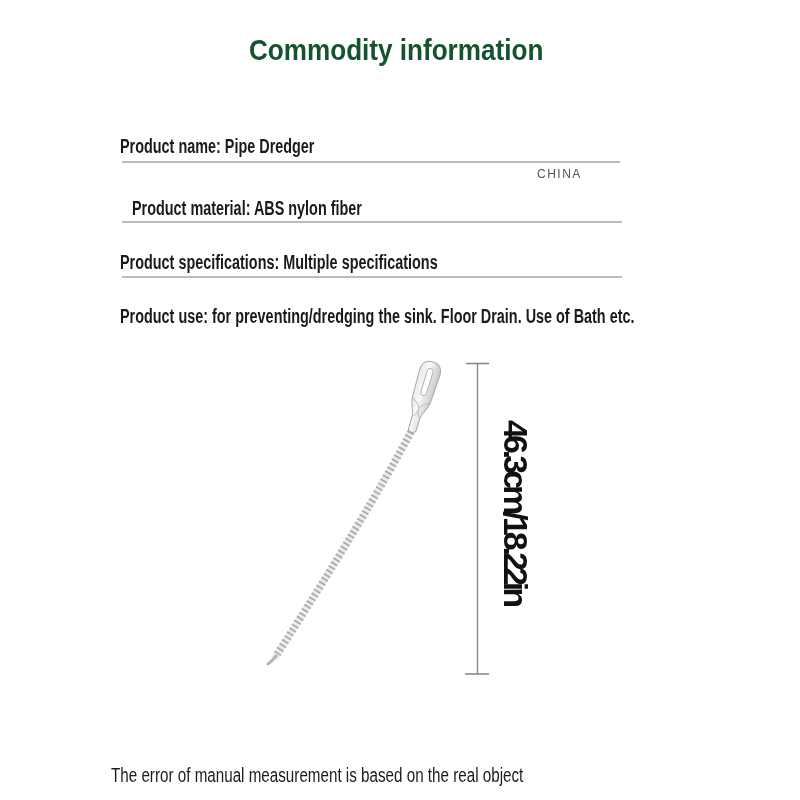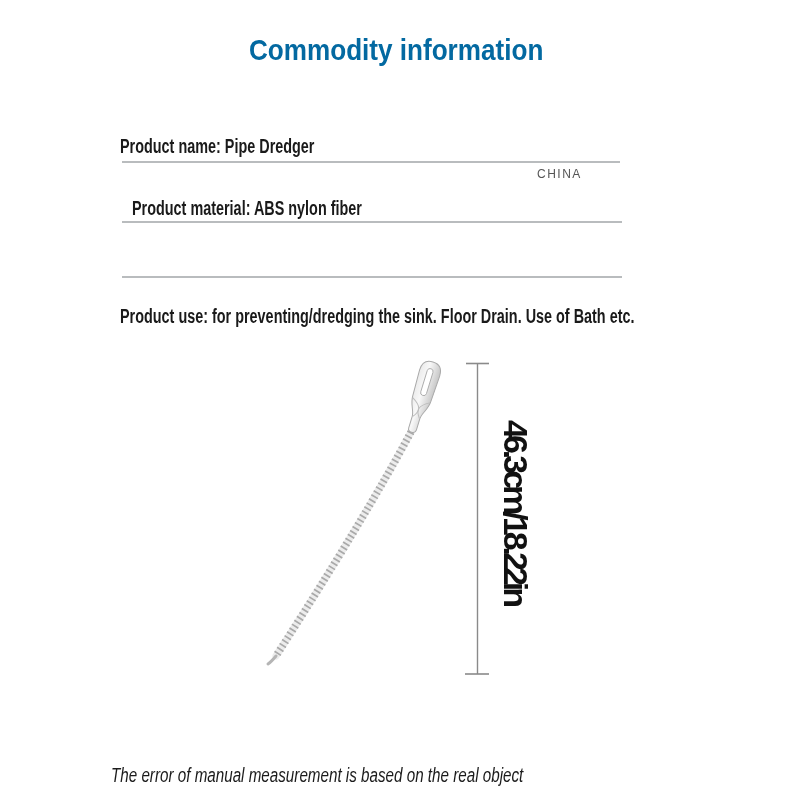--- a/index.html
+++ b/index.html
@@ -1,32 +1,32 @@
 <!DOCTYPE html>
 <html><head>
 <meta charset="utf-8">
 <style>
   html,body{margin:0;padding:0;background:#ffffff;}
   .page{
     position:relative;width:800px;height:800px;background:#ffffff;overflow:hidden;
     font-family:"Liberation Sans",sans-serif;color:#1a1a1a;
   }
   .abs{position:absolute;white-space:nowrap;}
-  .title{left:0;top:31px;width:792px;text-align:center;font-size:30px;font-weight:700;line-height:38px;color:#0369a1;}
+  .title{left:0;top:31px;width:792px;text-align:center;font-size:30px;font-weight:700;line-height:38px;color:#14532d;}
   .row{font-size:20px;font-weight:700;line-height:26px;color:#1a1a1a;text-align:right;}
   .value{font-size:12px;font-weight:400;color:#555555;letter-spacing:1.5px;line-height:22px;margin-top:28px;}
   .cond{display:inline-block;transform:scaleX(0.72);transform-origin:0 50%;}
   .cond-c{display:inline-block;transform:scaleX(0.87);transform-origin:50% 50%;}
   .cond-f{display:inline-block;transform:scaleX(0.76);transform-origin:0 50%;}
   .hr{position:absolute;height:1.5px;background:#b9bcbe;}
   .dim{
     left:497px;top:420px;writing-mode:vertical-rl;text-orientation:mixed;
     font-size:34px;font-weight:700;letter-spacing:-4px;line-height:38px;color:#111111;
   }
-  .footer{left:111px;top:763px;font-size:20px;font-weight:400;line-height:24px;color:#1b1b1b;font-style:italic;}
+  .footer{left:111px;top:763px;font-size:20px;font-weight:400;line-height:24px;color:#1b1b1b;}
   .product-svg{position:absolute;left:240px;top:340px;}
 </style>
 </head>
 <body>
 
 <div class="page">
 
   <div class="abs title">
     <span class="cond-c">Commodity information</span>
   </div>
@@ -37,20 +37,23 @@
   <div class="abs value" style="left:537px;top:135px;">
     <span>CHINA</span>
   </div>
   <div class="hr" style="left:122px;top:161px;width:498px;"></div>
 
   <div class="abs row" style="left:120px;top:195px;margin-left:12px;">
     <span class="cond">Product material: ABS nylon fiber</span>
   </div>
   <div class="hr" style="left:122px;top:221px;width:500px;"></div>
 
+  <div class="abs row" style="left:120px;top:249px;">
+    <span class="cond">Product specifications: Multiple specifications</span>
+  </div>
   <div class="hr" style="left:122px;top:276px;width:500px;"></div>
 
   <div class="abs row" style="left:120px;top:303px;">
     <span class="cond">Product use: for preventing/dredging the sink. Floor Drain. Use of Bath etc.</span>
   </div>
 
   <svg class="product-svg" width="320" height="360" viewBox="240 340 320 360">
     <defs>
       <linearGradient id="hg" x1="0%" y1="0%" x2="100%" y2="0%">
         <stop offset="0%" stop-color="#ebebeb"></stop>

